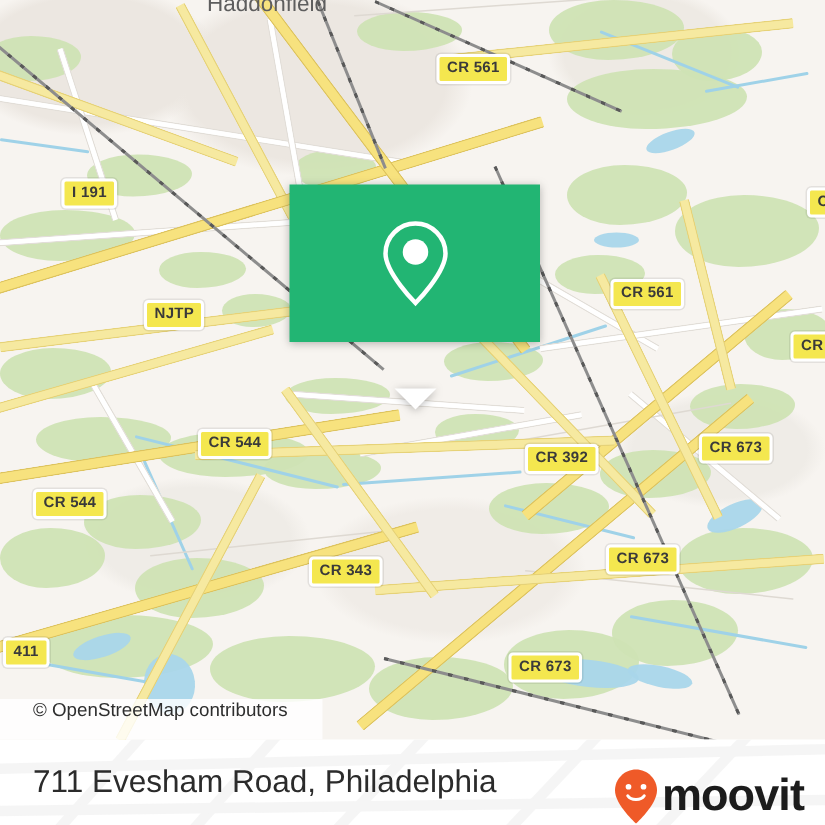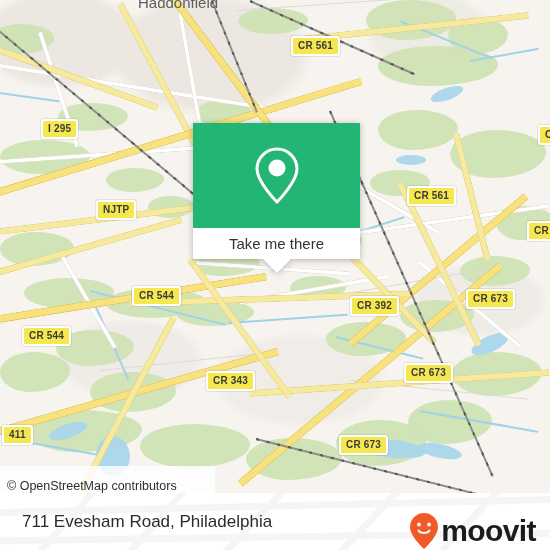--- a/index.html
+++ b/index.html
@@ -161,22 +161,22 @@
 
   
   #attribution {
     position: absolute;
     left: 0;
     top: 466px;
     height: 27px;
     width: 215px;
     background: rgba(255,255,255,.82);
     display: flex;
-    align-items: flex-end;
-    padding-left: 7px;
+    align-items: flex-start;
+    padding-left: 22px;
     box-sizing: border-box;
   }
   #attribution-text {
     color: #2e2e2e;
     font-size: 12.5px;
     white-space: nowrap;
   }
 
   
   #footer {
@@ -194,21 +194,21 @@
     opacity: .5;
   }
   #footer-address {
     position: absolute;
     left: 22px;
     top: 0;
     height: 57px;
     display: flex;
     align-items: center;
     color: #2b2b2b;
-    font-size: 17px;
+    font-size: 21px;
     white-space: nowrap;
   }
   #footer-logo {
     position: absolute;
     right: 14px;
     top: 0;
     height: 75px;
     display: flex;
     align-items: center;
     gap: 2px;
@@ -318,44 +318,41 @@
 
     <div class="rail" style="left:-20px;top:14px;width:360px;transform:rotate(40deg);"></div>
     <div class="rail" style="left:212px;top:0px;width:120px;transform:rotate(68deg);"></div>
     <div class="rail" style="left:330px;top:110px;width:400px;transform:rotate(66deg);"></div>
     <div class="rail" style="left:256px;top:438px;width:240px;transform:rotate(14deg);"></div>
     <div class="rail" style="left:250px;top:0px;width:180px;transform:rotate(24deg);"></div>
 
     <div class="place-label" style="left:138px;top:-6px;">Haddonfield</div>
 
     <div class="shield" style="left:291px;top:36px;">CR 561</div>
-    <div class="shield" style="left:41px;top:119px;">I 295</div>
+    <div class="shield" style="left:41px;top:119px;">I 191</div>
     <div class="shield" style="left:407px;top:186px;">CR 561</div>
     <div class="shield" style="left:96px;top:200px;">NJTP</div>
     <div class="shield" style="left:538px;top:125px;">C</div>
     <div class="shield" style="left:527px;top:221px;">CR 6</div>
     <div class="shield" style="left:132px;top:286px;">CR 544</div>
     <div class="shield" style="left:350px;top:296px;">CR 392</div>
     <div class="shield" style="left:466px;top:289px;">CR 673</div>
     <div class="shield" style="left:22px;top:326px;">CR 544</div>
     <div class="shield" style="left:404px;top:363px;">CR 673</div>
     <div class="shield" style="left:206px;top:371px;">CR 343</div>
     <div class="shield" style="left:2px;top:425px;">411</div>
     <div class="shield" style="left:339px;top:435px;">CR 673</div>
 
     <div id="popup">
       <div id="popup-green">
         <svg width="50" height="64" viewBox="0 0 50 64">
           <path d="M25 5 C14 5 5 14 5 25 C5 38 25 58 25 58 C25 58 45 38 45 25 C45 14 36 5 25 5 Z" fill="none" stroke="#ffffff" stroke-width="3"></path>
           <circle cx="25" cy="24" r="8.5" fill="#ffffff"></circle>
         </svg>
       </div>
-      <div id="popup-white">
-        <span id="popup-label">Take me there</span>
-      </div>
       <div id="popup-tail"></div>
     </div>
 
     <div id="attribution">
       <span id="attribution-text">© OpenStreetMap contributors</span>
     </div>
   </div>
 
   <div id="footer">
     <svg id="footer-watermark" viewBox="0 0 550 57" preserveAspectRatio="none">

